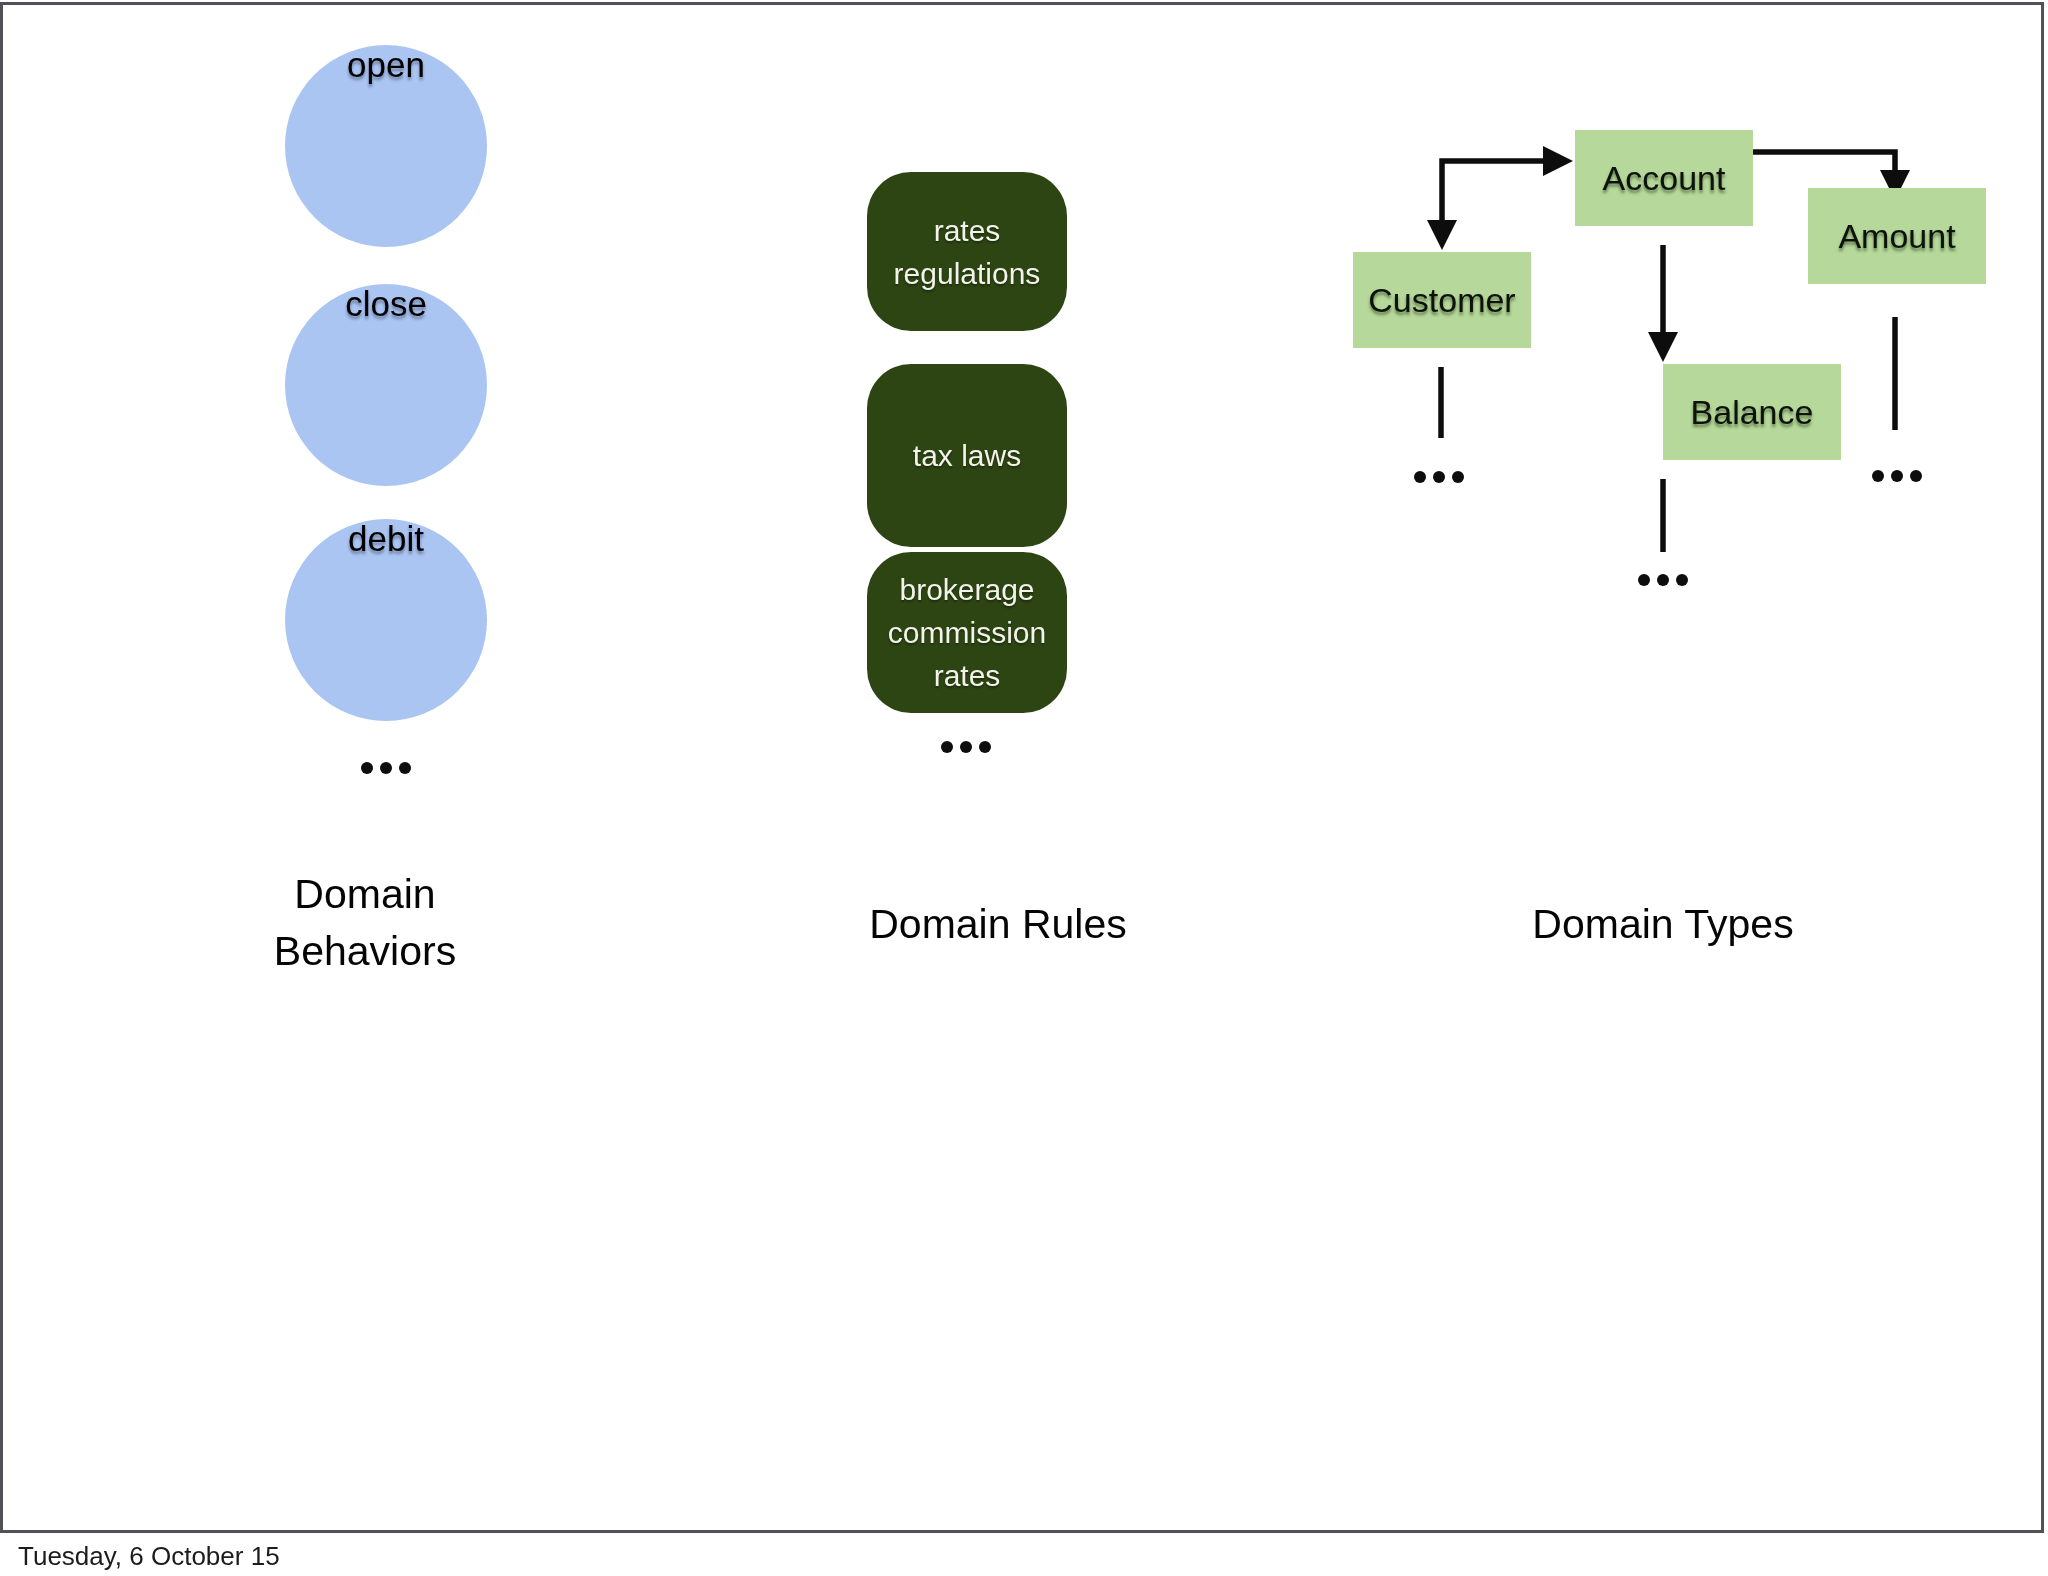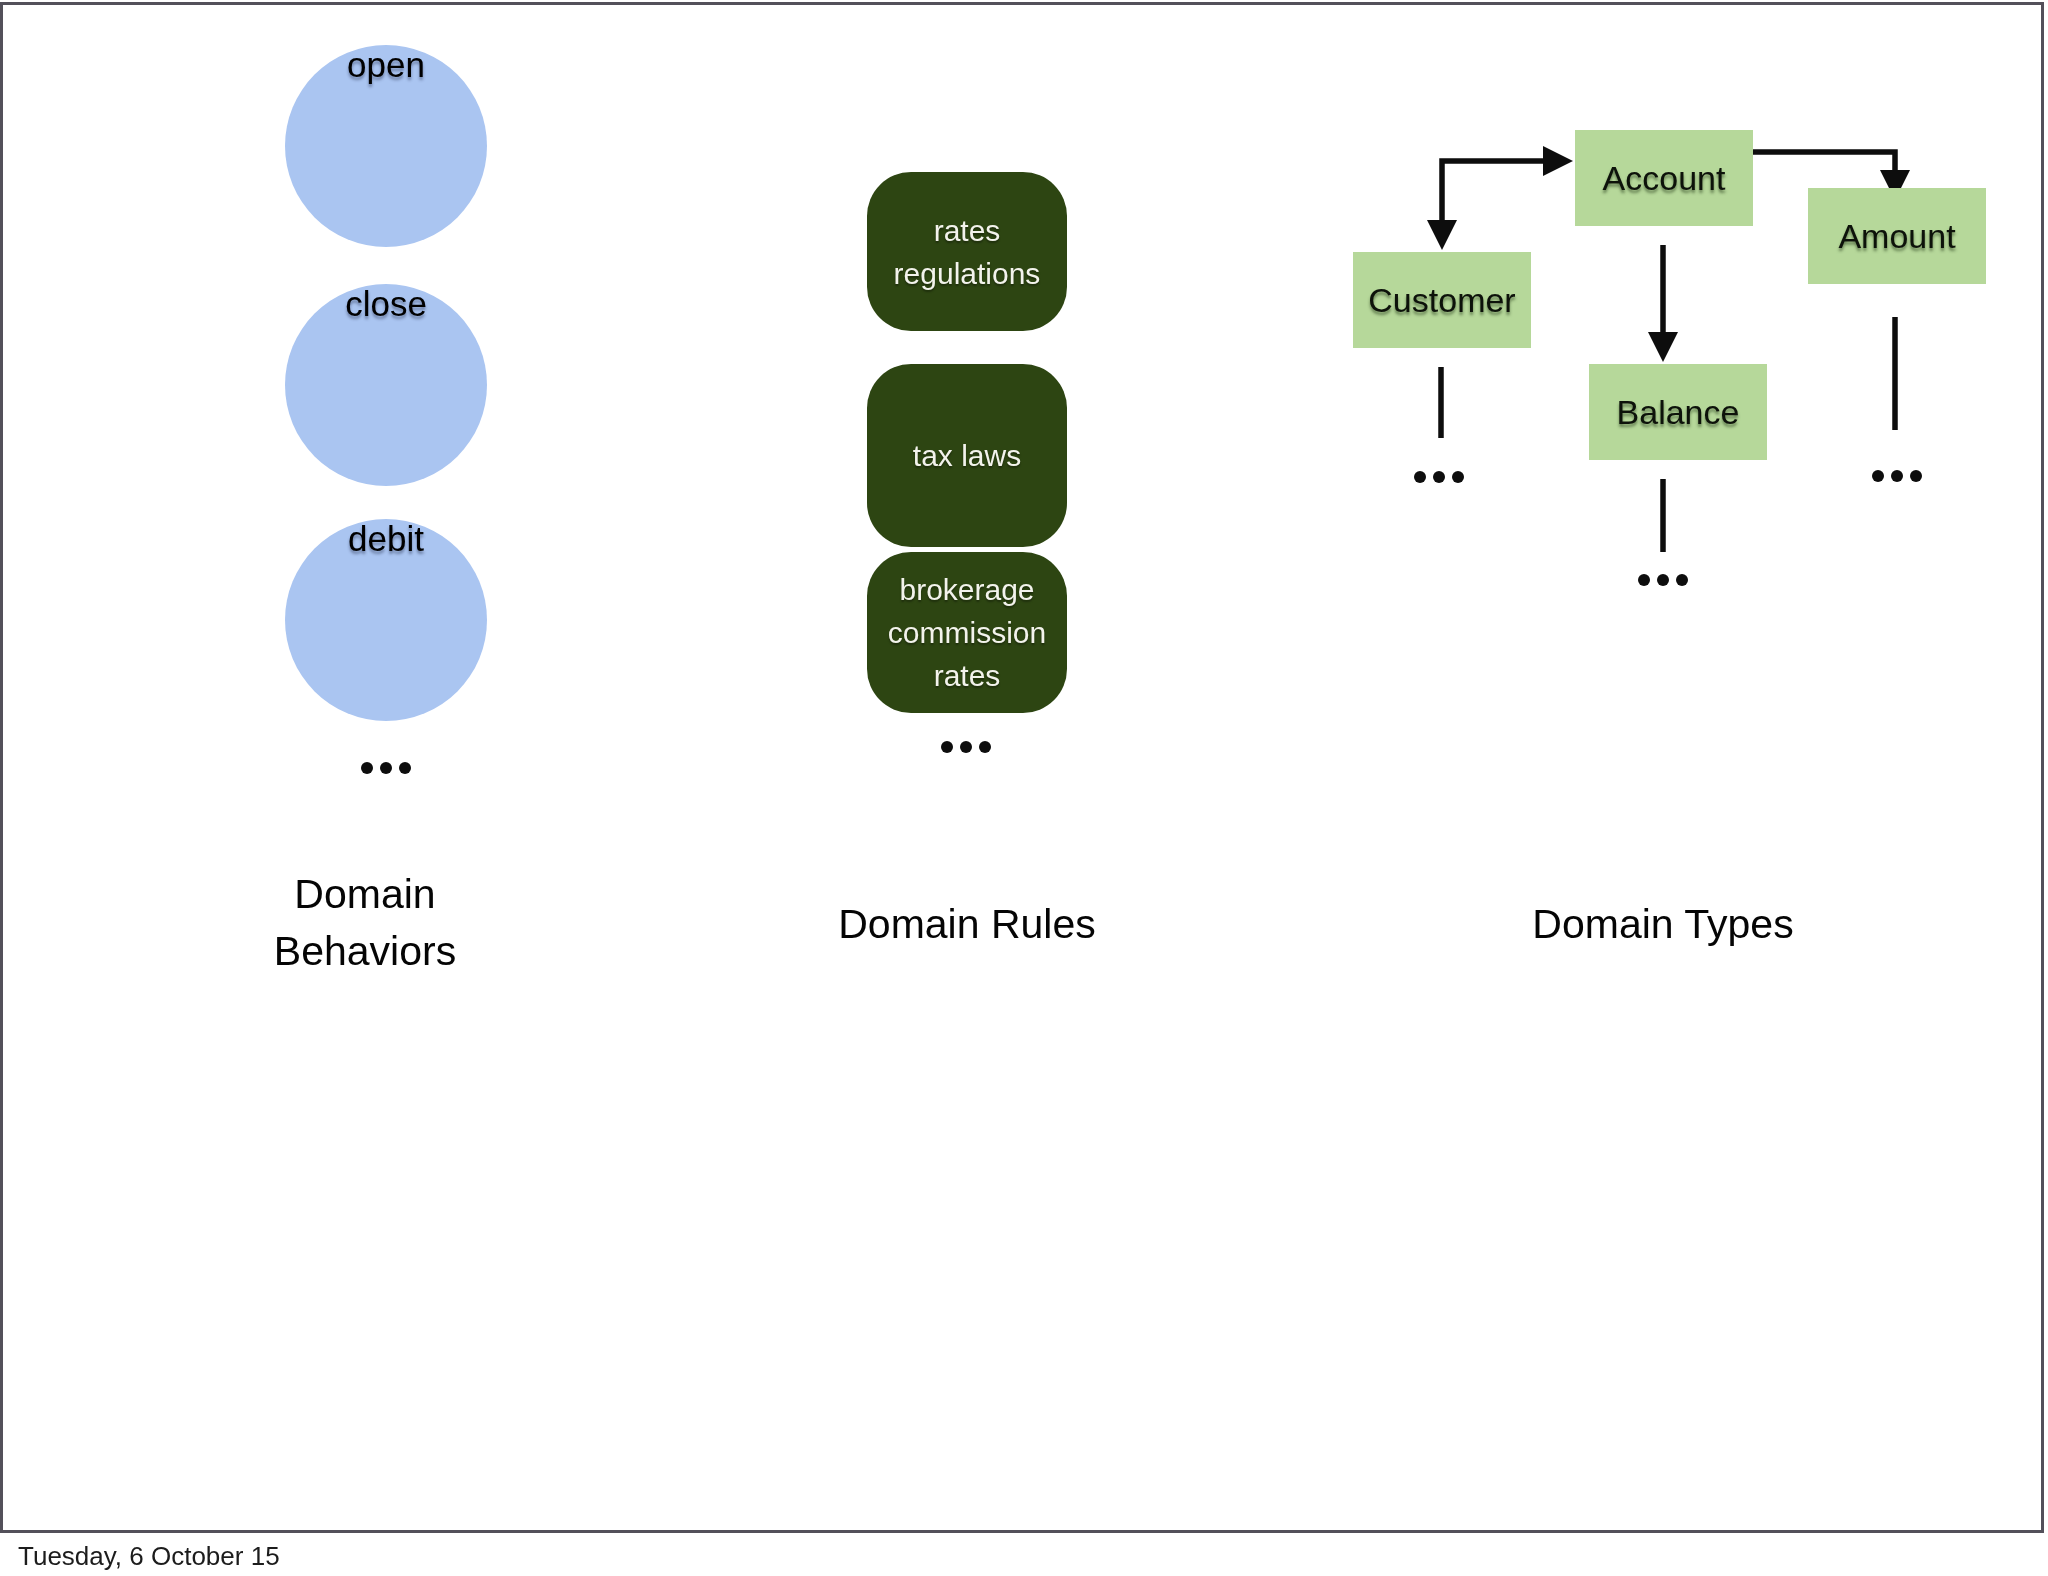--- a/index.html
+++ b/index.html
@@ -54,42 +54,42 @@
   .type-node{
     position:absolute;width:178px;height:96px;
     background:var(--type-fill);
     display:flex;align-items:center;justify-content:center;
     font-size:34px;color:#0d120a;
     text-shadow:0 3px 3px rgba(20,40,10,.5);
   }
   .node-account{left:1575px;top:130px;}
   .node-customer{left:1353px;top:252px;}
   .node-amount{left:1808px;top:188px;text-align:center;}
-  .node-balance{left:1589px;top:364px;}
+  .node-balance{left:1663px;top:364px;}
   
   .connector-layer{position:absolute;left:0;top:0;width:2048px;height:1576px;pointer-events:none;}
   .connector-layer path, .connector-layer line{
     stroke:var(--line-color);stroke-width:5.5;fill:none;
   }
   .connector-layer polygon{fill:var(--line-color);stroke:none;}
   
   .dots{position:absolute;display:flex;gap:7px;}
   .dots .dot{width:12px;height:12px;border-radius:50%;background:var(--line-color);}
   .dots-behaviors{left:361px;top:762px;}
   .dots-rules{left:941px;top:741px;}
   .dots-customer{left:1414px;top:471px;}
   .dots-balance{left:1638px;top:574px;}
   .dots-amount{left:1872px;top:470px;}
   
   .col-title{
     position:absolute;text-align:center;
     font-size:41px;line-height:57px;color:#050505;
   }
   .title-behaviors{left:215px;top:866px;width:300px;}
-  .title-rules{left:767px;top:896px;width:400px;}
+  .title-rules{left:798px;top:896px;width:400px;}
   .title-types{left:1463px;top:896px;width:400px;}
   
   .footer-date{
     position:absolute;left:18px;top:1541px;
     font-size:26px;color:#1c1c1c;
   }
 </style>
 </head>
 <body>
 

